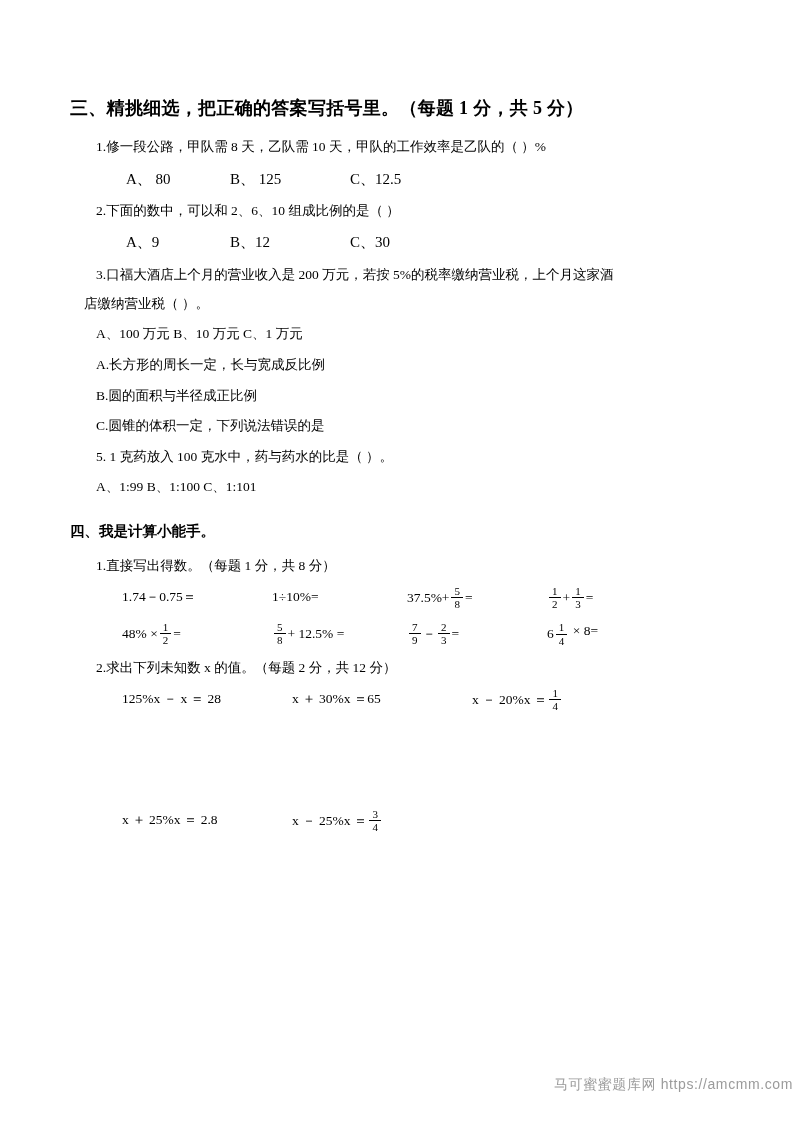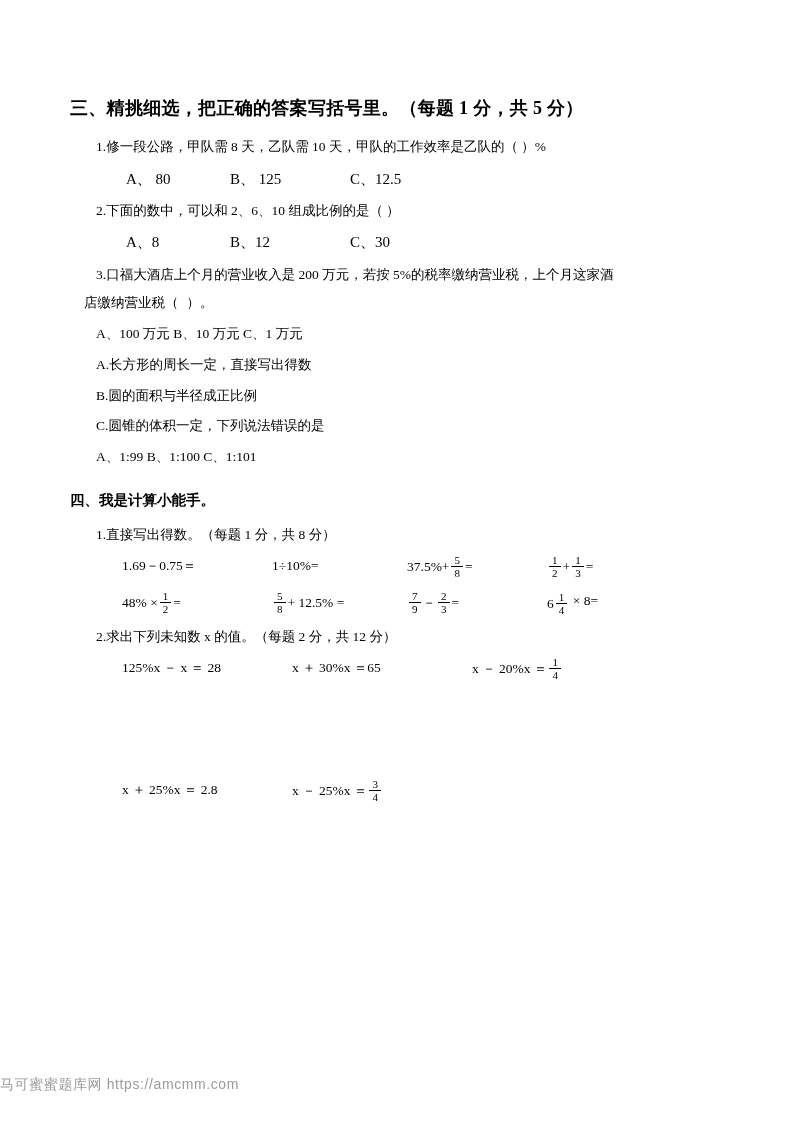--- a/index.html
+++ b/index.html
@@ -28,21 +28,21 @@
     letter-spacing: 0.3px;
     margin: 0 0 14px 0;
     line-height: 1.5;
   }
   .q {
     font-size: 13.5px;
     line-height: 1.6;
     margin: 0 0 9px 0;
   }
   .indent1 { padding-left: 26px; }
-  .indent0 { padding-left: 14px; font-family: Liberation Mono, monospace; }
+  .indent0 { padding-left: 14px; }
   .opts {
     font-size: 15px;
     line-height: 1.6;
     margin: 0 0 9px 0;
     padding-left: 56px;
     text-decoration: underline;
   }
   .opts span { display: inline-block; }
   .gap-a { width: 104px; }
   .gap-b { width: 120px; }
@@ -102,62 +102,63 @@
   }
   .e1 { width: 170px; }
   .e2 { width: 180px; }
   .e3 { width: 170px; }
   .spacer-big { height: 86px; }
   .watermark {
     position: absolute;
     left: 0;
     right: 0;
     bottom: 28px;
-    text-align: left;
+    text-align: right;
     font-size: 14px;
     color: #9b9b9b;
     font-family: "Liberation Sans", sans-serif;
     letter-spacing: 0.6px;
   }
 </style>
 </head>
 <body>
 
 <div class="page">
 
   <div class="sec-head">三、精挑细选，把正确的答案写括号里。（每题 1 分，共 5 分）</div>
 
   <div class="q indent1">1.修一段公路，甲队需 8 天，乙队需 10 天，甲队的工作效率是乙队的（ ）%</div>
   <div class="opts">
     <span class="gap-a">A、 80</span><span class="gap-b">B、 125</span><span>C、12.5</span>
   </div>
 
   <div class="q indent1">2.下面的数中，可以和 2、6、10 组成比例的是（ ）</div>
   <div class="opts">
-    <span class="gap-a">A、8</span><span class="gap-b">B、12</span><span>C、30</span>
+    <span class="gap-a">A、9</span><span class="gap-b">B、12</span><span>C、30</span>
   </div>
 
   <div class="q-wrap">
     <span>3.口福大酒店上个月的营业收入是 200 万元，若按 5%的税率缴纳营业税，上个月这家酒</span>
   </div>
   <div class="q indent0">店缴纳营业税（      ）。</div>
   <div class="q indent1">A、100 万元 B、10 万元 C、1 万元</div>
 
-  <div class="q indent1">A.长方形的周长一定，直接写出得数</div>
+  <div class="q indent1">A.长方形的周长一定，长与宽成反比例</div>
   <div class="q indent1">B.圆的面积与半径成正比例</div>
   <div class="q indent1">C.圆锥的体积一定，下列说法错误的是</div>
 
+  <div class="q indent1">5. 1 克药放入 100 克水中，药与药水的比是（ ）。</div>
   <div class="q indent1">A、1:99        B、1:100      C、1:101</div>
 
   <div class="sec-head2">四、我是计算小能手。</div>
 
   <div class="sub">1.直接写出得数。（每题 1 分，共 8 分）</div>
 
   <div class="calc-row">
-    <span class="cell c1">1.69－0.75＝</span>
+    <span class="cell c1">1.74－0.75＝</span>
     <span class="cell c2">1÷10%=</span>
     <span class="cell c3">
       <span>37.5%+</span><span class="frac"><span class="num">5</span><span class="den">8</span></span><span>=</span>
     </span>
     <span class="cell c4">
       <span class="frac"><span class="num">1</span><span class="den">2</span></span><span>+</span><span class="frac"><span class="num">1</span><span class="den">3</span></span><span>=</span>
     </span>
   </div>
 
   <div class="calc-row">

